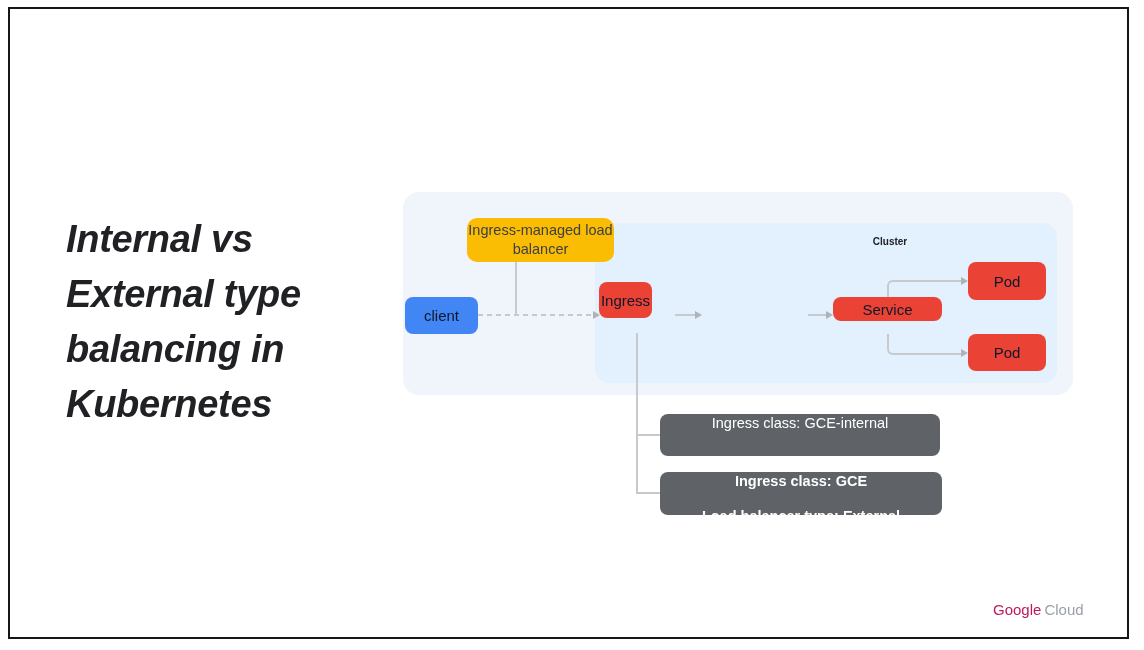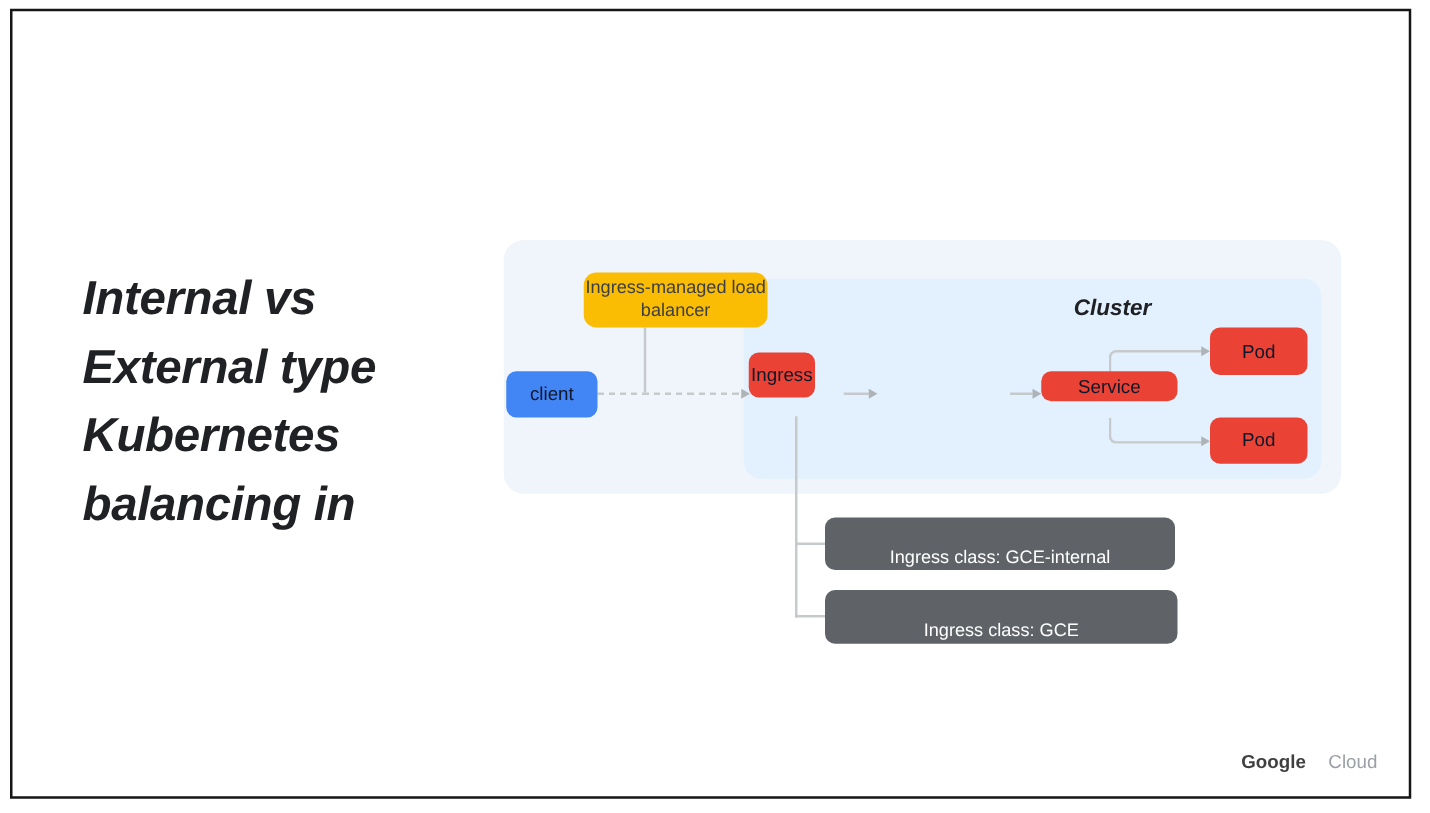--- a/index.html
+++ b/index.html
@@ -4,62 +4,62 @@
 <style>
   html,body{margin:0;padding:0;background:#fff;}
   body{font-family:"Liberation Sans","DejaVu Sans",sans-serif;}
   .stage{position:relative;width:1144px;height:650px;background:#ffffff;overflow:hidden;}
   .abs{position:absolute;}
   .frame{left:8px;top:7px;width:1117px;height:628px;border:2px solid #161616;}
   .title{left:66px;top:212px;width:320px;font-size:38px;line-height:55px;font-weight:600;
          color:var(--title-color,#202124);letter-spacing:-0.3px;font-style:italic;}
   .panel{left:403px;top:192px;width:670px;height:203px;border-radius:16px;background:var(--panel-bg,#eff5fb);}
   .cluster{left:595px;top:223px;width:462px;height:160px;border-radius:14px;background:var(--cluster-bg,#e3f0fd);}
-  .cluster-label{left:890px;top:236px;transform:translateX(-50%);font-size:18px;font-weight:700;
-                 color:var(--title-color,#202124);font-style:italic;}
+  .cluster-label{left:890px;top:236px;transform:translateX(-50%);font-size:10px;font-weight:700;
+                 color:var(--title-color,#202124);}
   .node{display:flex;align-items:center;justify-content:center;text-align:center;
         border-radius:8px;font-size:15px;color:#0f172a;}
   .box-lb{left:443px;top:218px;width:147px;height:44px;background:var(--yellow,#fbbc04);
           color:var(--dark-text,#3c4043);border-radius:10px;line-height:19px;font-size:14.5px;margin-left:24px;}
   .box-client{left:405px;top:297px;width:73px;height:37px;background:var(--blue,#4285f4);}
   .box-ingress{left:599px;top:282px;width:53px;height:36px;background:var(--red,#ea4335);}
   .box-rr{left:702px;top:297px;width:106px;height:37px;background:var(--yellow,#fbbc04);
           color:var(--dark-text,#3c4043);}
   .box-service{left:833px;top:297px;width:109px;height:24px;background:var(--red,#ea4335);}
   .box-pod1{left:968px;top:262px;width:78px;height:38px;background:var(--red,#ea4335);}
   .box-pod2{left:968px;top:334px;width:78px;height:37px;background:var(--red,#ea4335);}
-  .note{display:flex;flex-direction:column;align-items:center;justify-content:flex-end;
+  .note{display:flex;flex-direction:column;align-items:center;justify-content:flex-start;
         background:var(--note-grey,#5f6368);border-radius:8px;color:#fff;
         font-size:14.5px;line-height:19px;text-align:center;gap:16px;}
   .note1{left:660px;top:414px;width:280px;height:42px;}
-  .note2{left:660px;top:472px;width:282px;height:43px;}
+  .note2{left:660px;top:472px;width:282px;height:43px;font-weight:bold;}
   .hline{height:2px;background:var(--line-grey,#c6cacd);}
   .vline{width:2px;background:var(--line-grey,#c6cacd);}
   .dashline{left:478px;top:314px;width:115px;height:2px;
     background:repeating-linear-gradient(90deg,var(--line-grey,#c6cacd) 0 5px,transparent 5px 9px);}
   .arrow{width:0;height:0;border-top:4px solid transparent;border-bottom:4px solid transparent;
          border-left:7px solid var(--arrow-grey,#aeb3b7);}
   .elbow-up{left:887px;top:280px;width:74px;height:17px;border-left:2px solid var(--line-grey,#c6cacd);
             border-top:2px solid var(--line-grey,#c6cacd);border-top-left-radius:6px;}
   .elbow-down{left:887px;top:334px;width:74px;height:19px;border-left:2px solid var(--line-grey,#c6cacd);
             border-bottom:2px solid var(--line-grey,#c6cacd);border-bottom-left-radius:6px;}
   .footer{left:993px;top:601px;font-size:15px;color:var(--brand-grey,#9aa0a6);white-space:nowrap;}
-  .footer .g{color:#404040;font-weight:700;margin-right:18px;}
+  .footer .g{color:#be185d;font-weight:400;margin-right:3px;}
 </style>
 </head>
 <body>
 
 <div class="stage">
   <div class="abs frame"></div>
 
   <div class="abs title">
     <div>Internal vs</div>
     <div>External type</div>
+    <div>balancing in</div>
     <div>Kubernetes</div>
-    <div>balancing in</div>
   </div>
 
   <div class="abs panel"></div>
   <div class="abs cluster"></div>
   <div class="abs cluster-label">Cluster</div>
 
   <div class="abs vline" style="left:515px;top:262px;height:52px;"></div>
   <div class="abs dashline"></div>
   <div class="abs arrow" style="left:593px;top:311px;"></div>
 
@@ -84,18 +84,19 @@
   <div class="abs node box-ingress">Ingress</div>
   <div class="abs node box-service">Service</div>
   <div class="abs node box-pod1">Pod</div>
   <div class="abs node box-pod2">Pod</div>
 
   <div class="abs note note1">
     <div>Ingress class: GCE-internal</div>
   </div>
   <div class="abs note note2">
     <div>Ingress class: GCE</div>
+    <div>Load balancer type: External</div>
   </div>
 
   <div class="abs footer">
     <span class="g">Google</span><span>Cloud</span>
   </div>
 </div>
 
 </body></html>

